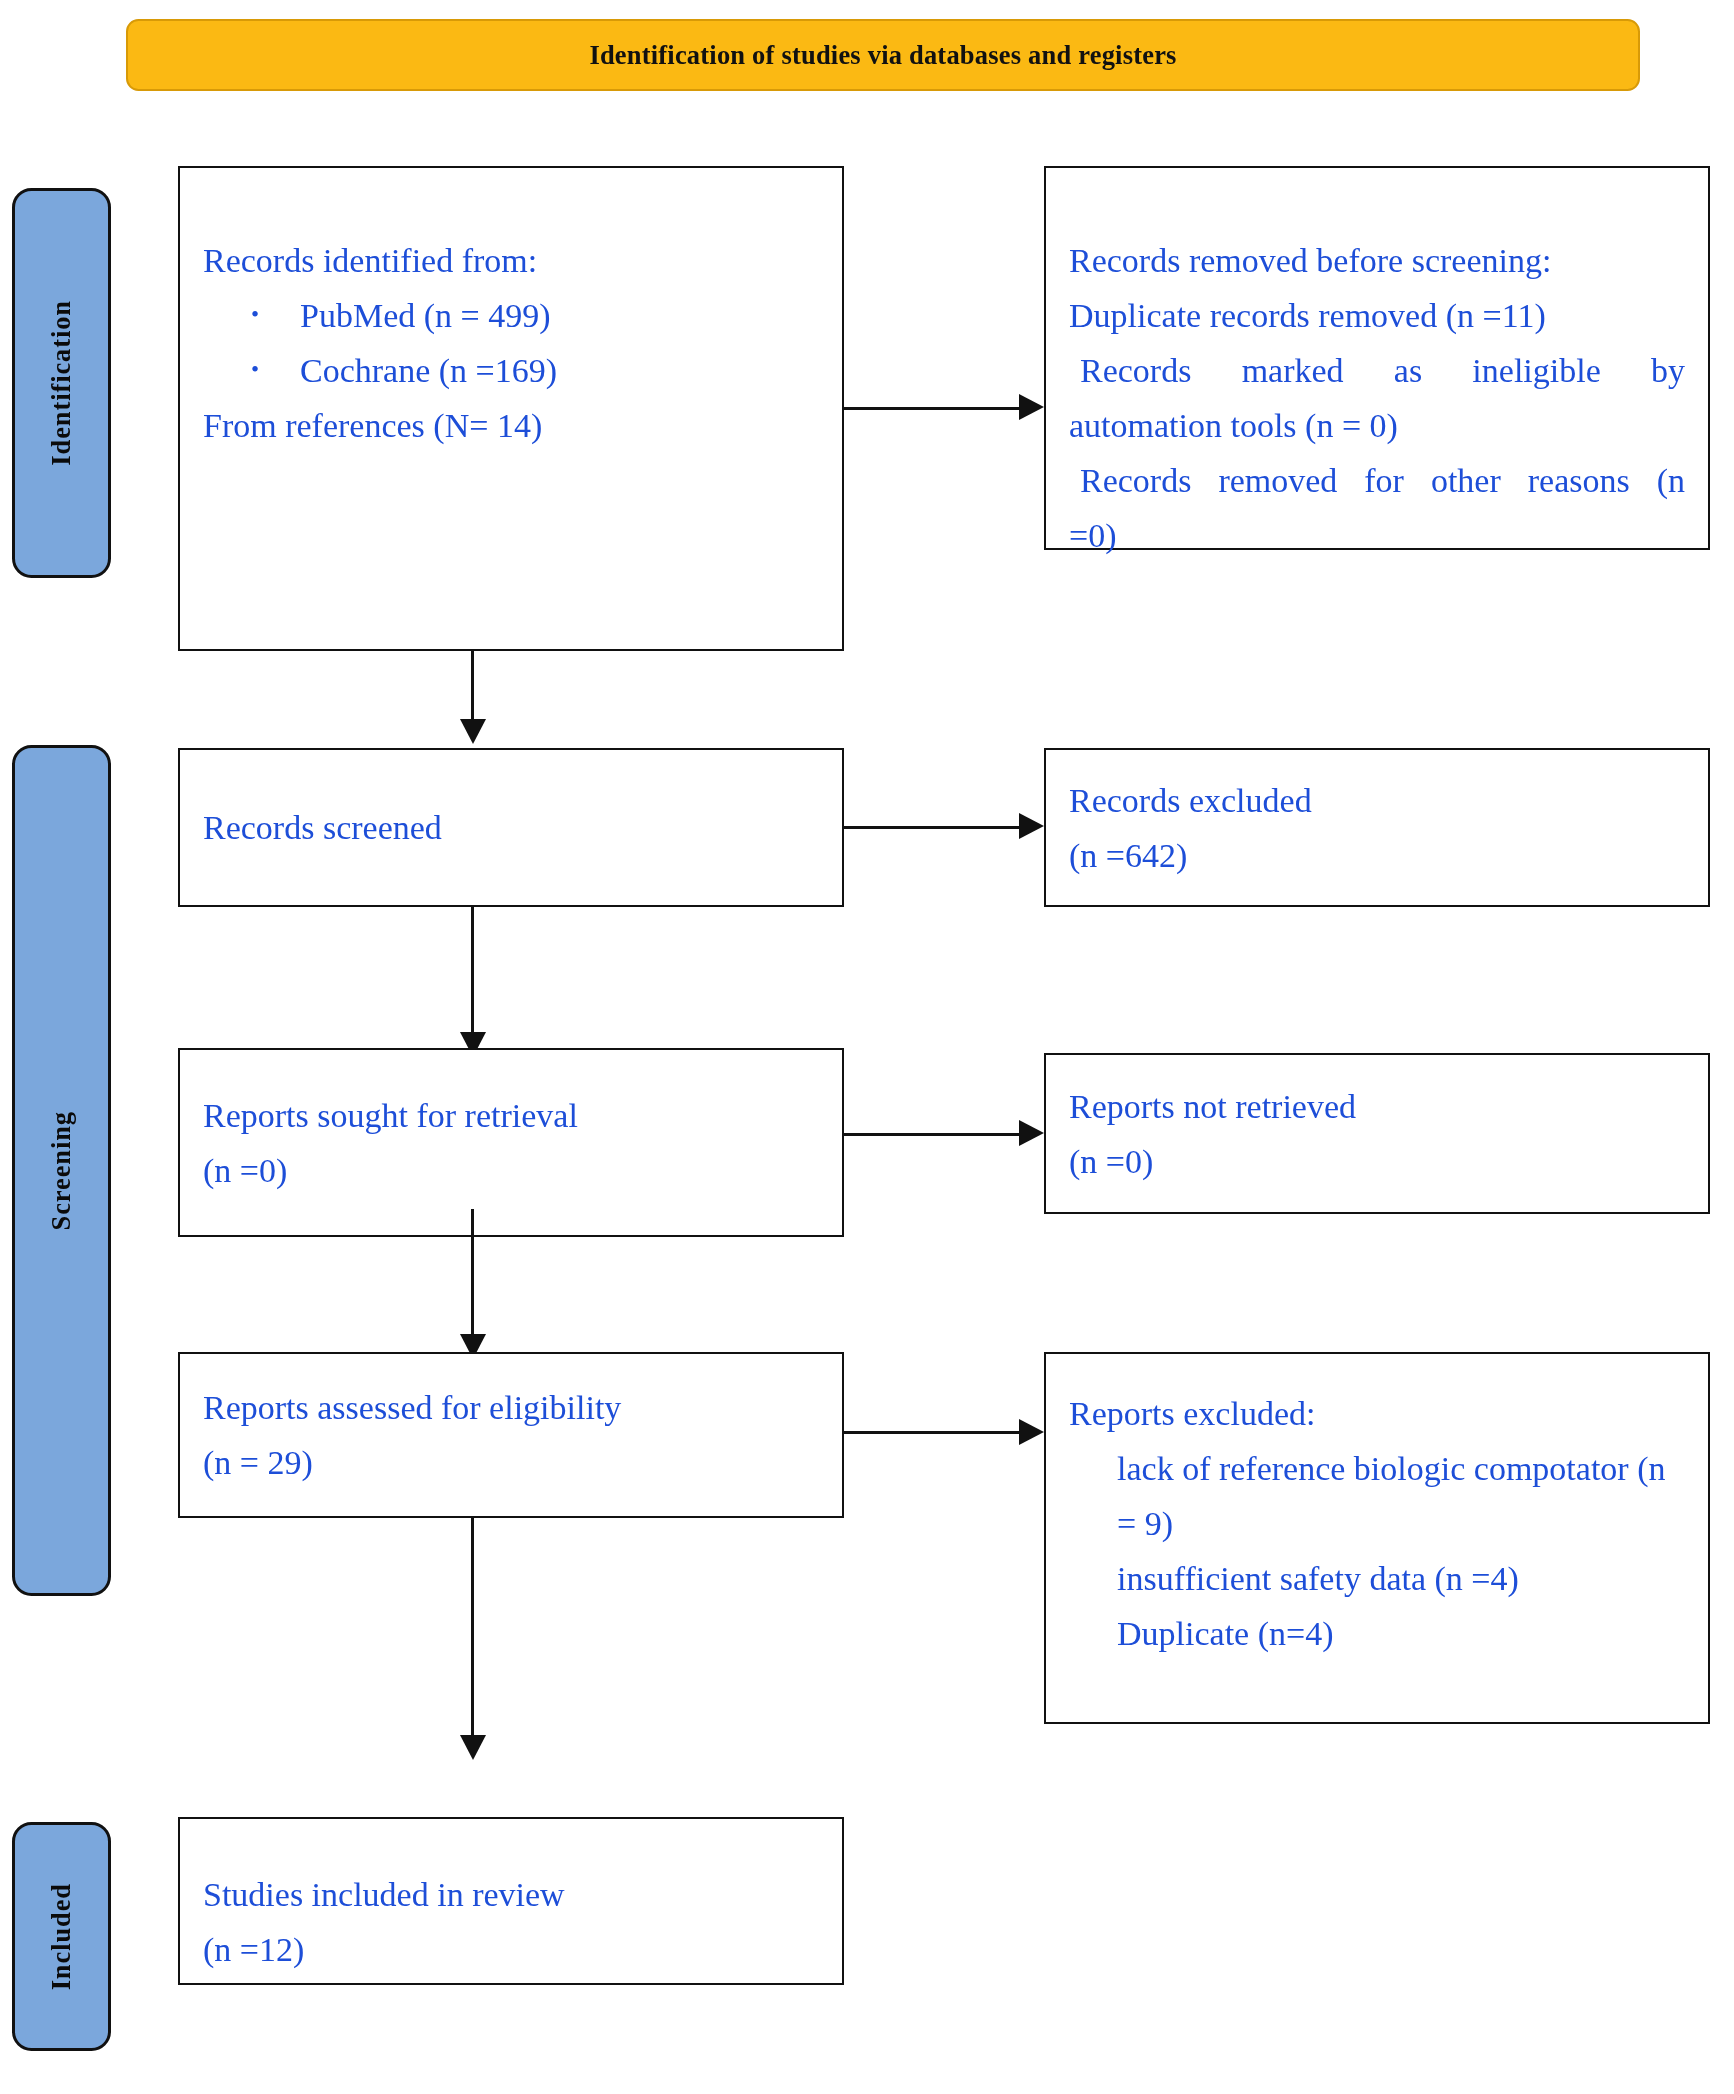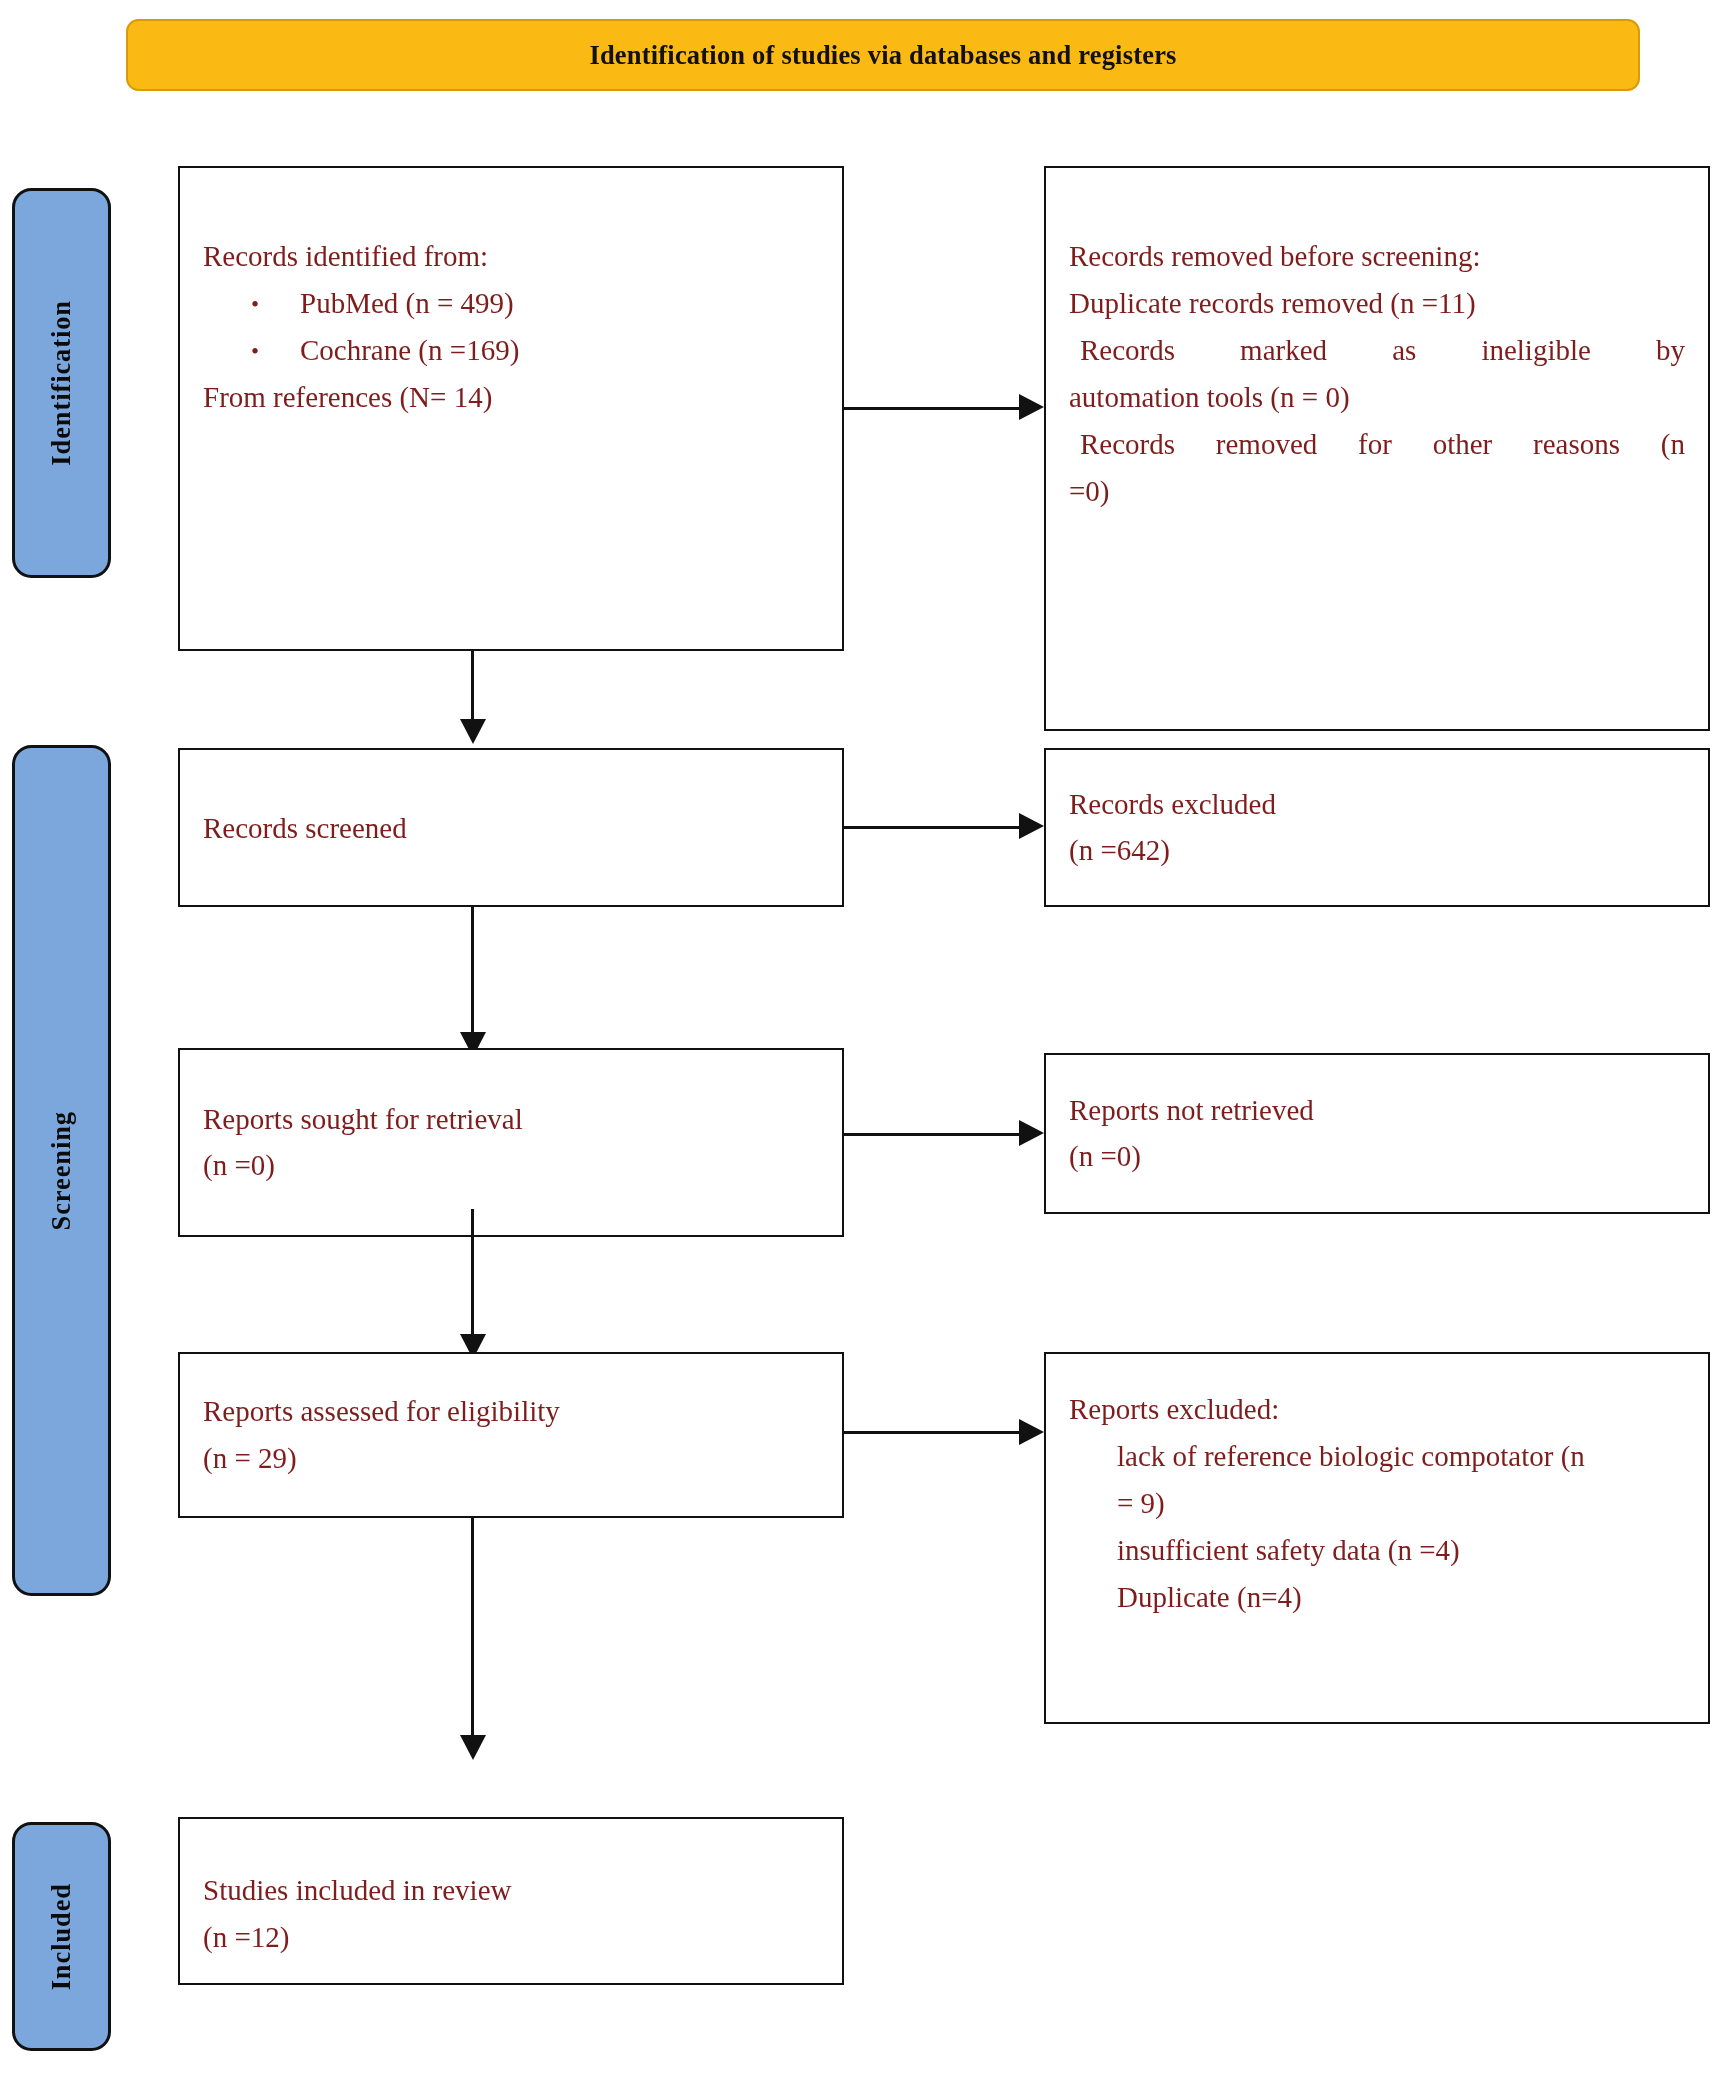--- a/index.html
+++ b/index.html
@@ -67,23 +67,23 @@
     position: absolute;
     background: #ffffff;
     border: 2.6px solid #111111;
     box-sizing: border-box;
     padding: 0;
   }
   .box-inner {
     position: absolute;
     left: 0; right: 0;
     padding: 0 23px;
-    font-size: 29px;
+    font-size: 34px;
     line-height: 1.62;
-    color: #7f1d1d;
+    color: #1d4ed8;
   }
   .box-inner.mid { top: 50%; transform: translateY(-50%); }
   .box-inner.upper { top: 65px; }
 
   .line { display: block; white-space: nowrap; }
   .line.just {
     white-space: normal;
     text-align: justify;
     text-align-last: justify;
     margin-left: 11px;
@@ -156,21 +156,21 @@
       <span class="indent-bullet">
         <span class="bullet-text">PubMed (n =  499)</span>
       </span>
       <span class="indent-bullet">
         <span class="bullet-text">Cochrane (n =169)</span>
       </span>
       <span class="line">From references (N= 14)</span>
     </div>
   </div>
 
-  <div class="box" style="left:1044px; top:166px; width:666px; height:565px;">
+  <div class="box" style="left:1044px; top:166px; width:666px; height:384px;">
     <div class="box-inner upper">
       <span class="line">Records removed before screening:</span>
       <span class="line">Duplicate records removed (n =11)</span>
       <span class="line just">Records marked as ineligible by</span>
       <span class="line">automation tools (n = 0)</span>
       <span class="line just">Records removed for other reasons (n</span>
       <span class="line">=0)</span>
     </div>
   </div>
 

